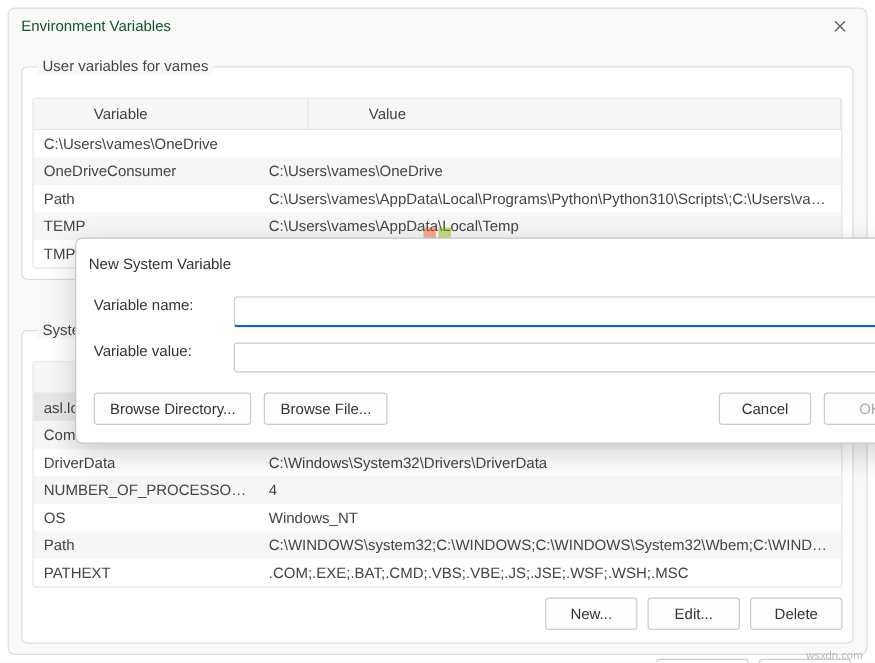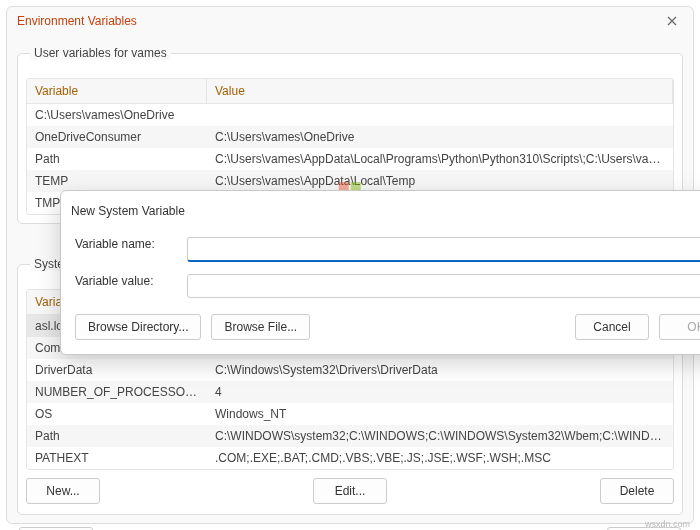--- a/index.html
+++ b/index.html
@@ -1,37 +1,37 @@
 <!DOCTYPE html>
 <html><head>
 <meta charset="utf-8">
 <style>
 * { box-sizing: border-box; font-family: "Segoe UI", Tahoma, sans-serif; }
 body { margin: 0; background: #fff; width: 700px; height: 530px; overflow: hidden; position: relative; color: #333; font-size: 12px; }
 
 
 .mainwin { position: absolute; left: 6px; top: 6px; right: 6px; bottom: 6px; border: 1px solid #ddd; border-radius: 6px; background: #f9f9f9; }
-.mainwin .titlebar { height: 28px; padding: 6px 10px; font-size: 12px; color: #c2410c; display: flex; justify-content: space-between; align-items: center; }
+.mainwin .titlebar { height: 28px; padding: 6px 10px; font-size: 12px; color: #14532d; display: flex; justify-content: space-between; align-items: center; }
 .mainwin .close { width: 22px; height: 22px; display: flex; align-items: center; justify-content: center; color: #666; font-size: 12px; border-radius: 3px; }
 .group { margin: 6px 10px; border: 1px solid #ddd; border-radius: 5px; padding: 6px 8px 8px; background: #fff; position: relative; }
 .group-legend { position: relative; top: -14px; left: 4px; background: #f9f9f9; padding: 0 4px; color: #444; display: inline-block; margin-bottom: -8px; }
 
 .table-wrap { border: 1px solid #e5e5e5; border-radius: 3px; overflow: hidden; margin-top: 4px; }
 .thead { display: flex; background: #f7f7f7; border-bottom: 1px solid #e5e5e5; }
-.th { padding: 5px 8px; color: #a16207; font-size: 12px; border-right: 1px solid #e5e5e5; }
+.th { padding: 5px 8px; color: #404040; font-size: 12px; border-right: 1px solid #e5e5e5; margin-left: 40px; }
 .th.var { width: 180px; flex: 0 0 180px; }
 .th.val { flex: 1; }
 .tr { display: flex; }
 .tr:nth-child(even) { background: #f6f6f6; }
 .td { padding: 4px 8px; color: #444; font-size: 12px; white-space: nowrap; overflow: hidden; text-overflow: ellipsis; }
 .td.var { width: 180px; flex: 0 0 180px; }
 .td.val { flex: 1; }
 .tr.sel { background: #e7e7e7 !important; }
 
-.btn-row { display: flex; justify-content: space-between; gap: 8px; padding: 8px 0 2px; }
+.btn-row { display: flex; justify-content: flex-end; gap: 8px; padding: 8px 0 2px; }
 .btn { min-width: 74px; padding: 5px 12px; border: 1px solid #ccc; border-radius: 3px; background: #fdfdfd; text-align: center; color: #333; font-size: 12px; }
 .btn.disabled { color: #aaa; }
 
 
 .overlay-dialog { position: absolute; left: 60px; top: 190px; width: 688px; background: #fff; border: 1px solid #c8c8c8; border-radius: 6px; box-shadow: 0 8px 24px rgba(0,0,0,0.18); }
 .overlay-dialog .titlebar { display: flex; justify-content: space-between; align-items: center; padding: 8px 10px; font-size: 12px; color: #333; }
 .overlay-dialog .close { width: 24px; height: 24px; display: flex; align-items: center; justify-content: center; color: #444; font-size: 13px; border-radius: 3px; }
 .form-row { display: flex; padding: 6px 14px; gap: 12px; }
 .form-row label { width: 100px; color: #333; }
 .form-row input { flex: 1; padding: 4px 6px; border: 1px solid #ccc; border-radius: 3px; font-size: 12px; outline: none; }

